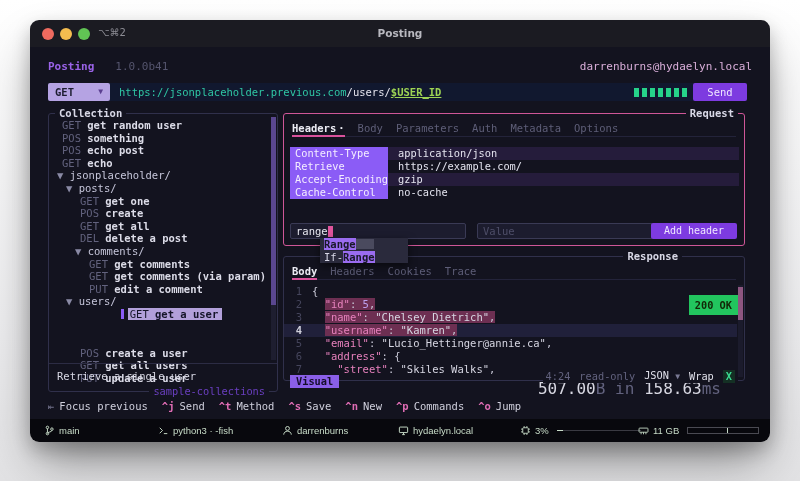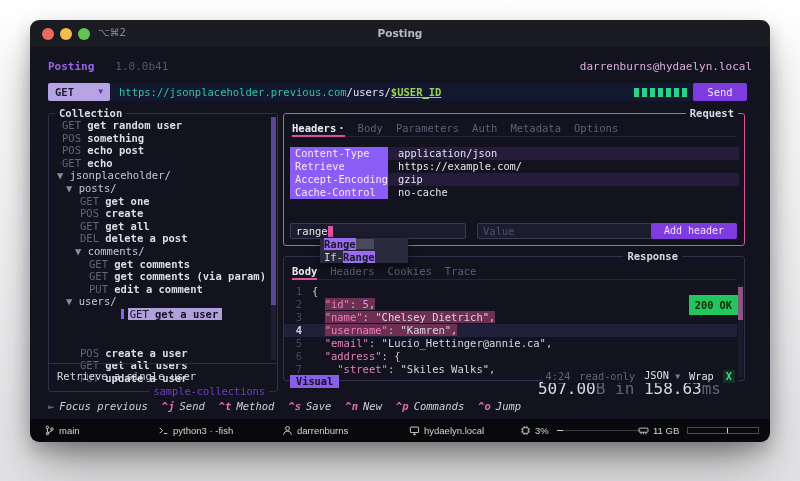--- a/index.html
+++ b/index.html
@@ -96,21 +96,21 @@
                    line-height:13px; z-index:3; display:flex; gap:9px; align-items:center; }
   .resp-controls .dim { color:#62627e; }
   .fmt { color:#e0e0ea; } .chev2 { color:#7a7a95; font-size:8px; }
   .wrap { color:#e0e0ea; }
   .wrap-x { background:#143024; color:#3bdc92; font-weight:bold; padding:0 3px; }
   .stats { position:absolute; top:336px; left:253px; width:462px; text-align:right; padding-right:24px;
            font-size:16px; line-height:11px; }
   .stats .v { color:#d8d8e2; } .stats .dim { color:#62627e; }
   
   .footerbar { position:absolute; top:353px; left:18px; right:10px; height:13px; font-size:10.5px;
-               display:flex; gap:14px; white-space:pre;font-style:italic; }
+               display:flex; gap:14px; white-space:pre; }
   .fkey { color:#df6cb4; font-weight:bold; margin-right:5px; }
   .fkey.dimkey { color:#70708a; font-weight:normal; }
   .flabel { color:#cfcfdc; }
   
   .statusbar { position:absolute; bottom:0; left:0; right:0; height:23px; background:#08080d;
                border-radius:0 0 9px 9px; font-family:"Liberation Sans",sans-serif; font-size:9.5px; color:#c8dcc8; }
   .seg { position:absolute; top:0; height:23px; display:flex; align-items:center; gap:4px; }
   .segicon { display:flex; align-items:center; } .segicon svg { display:block; }
   .meterline { position:relative; display:inline-block; width:84px; height:1px; background:#3a3a42; margin-left:4px; }
   .meterline .meterfill { position:absolute; left:0; top:0; height:1px; width:6px; background:#c8dcc8; }
@@ -270,21 +270,21 @@
       </span>
       <span class="seg" style="left: 252px;">
         <span class="segicon">
           <svg width="11" height="11" viewBox="0 0 16 16" fill="none" stroke="#c8dcc8" stroke-width="1.4">
             <circle cx="8" cy="5" r="2.8"></circle>
             <path d="M2.5 14c0-3 2.5-5 5.5-5s5.5 2 5.5 5"></path>
           </svg>
         </span>
         <span class="segtext">darrenburns</span>
       </span>
-      <span class="seg" style="left: 379px;">
+      <span class="seg" style="left: 368px;">
         <span class="segicon">
           <svg width="11" height="11" viewBox="0 0 16 16" fill="none" stroke="#c8dcc8" stroke-width="1.4">
             <rect x="2" y="3" width="12" height="8" rx="1"></rect>
             <path d="M6 14h4 M8 11v3"></path>
           </svg>
         </span>
         <span class="segtext">hydaelyn.local</span>
       </span>
       <span class="seg" style="left: 490px;">
         <span class="segicon">

